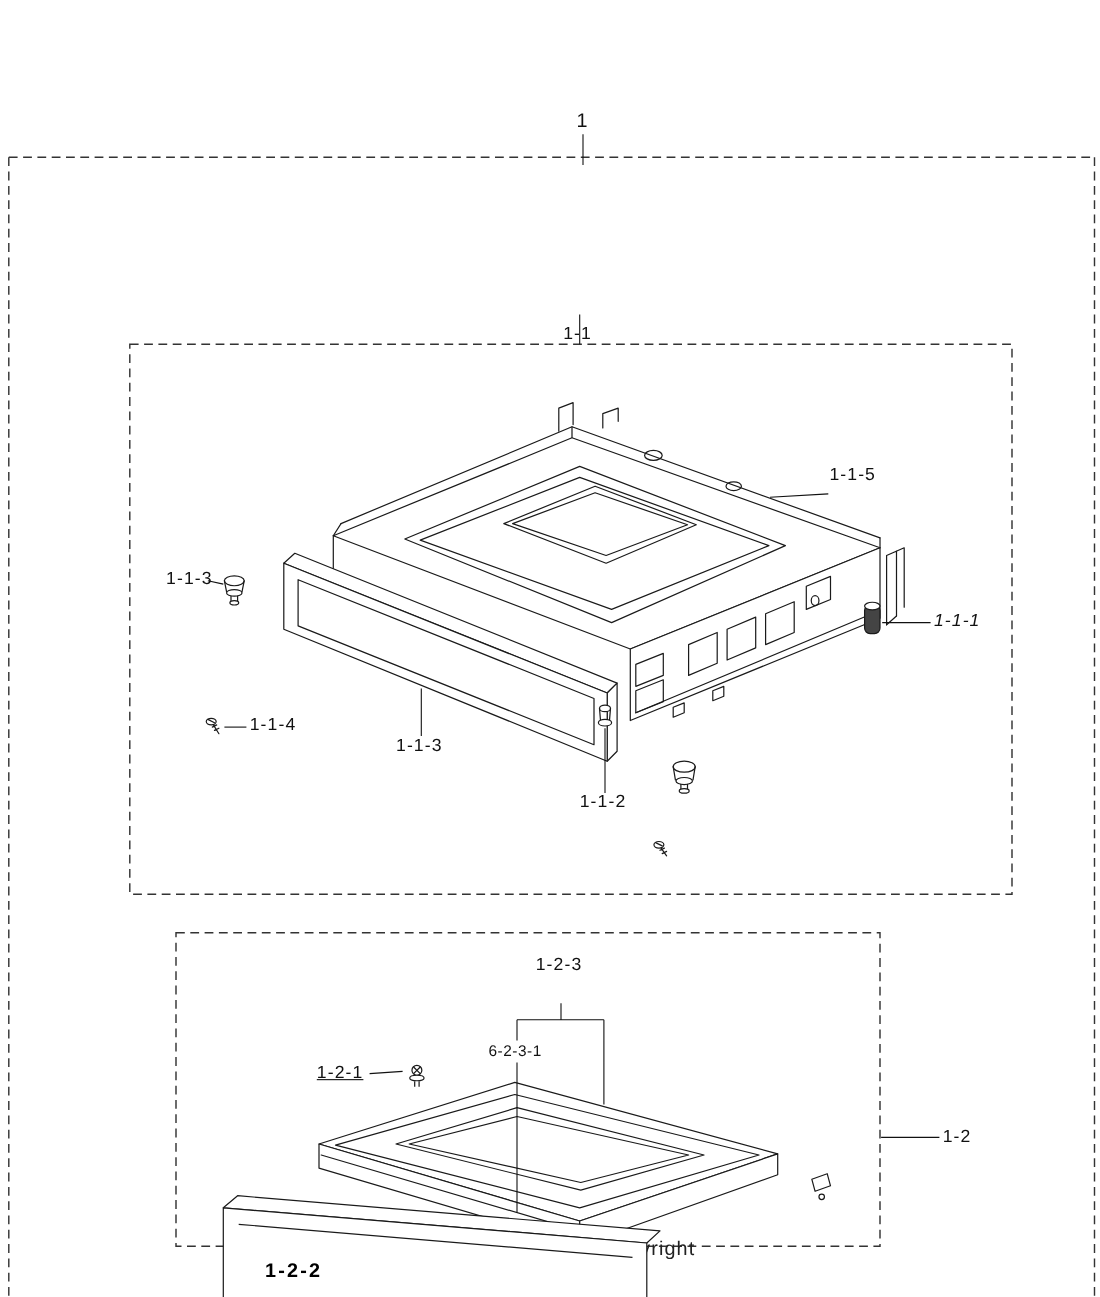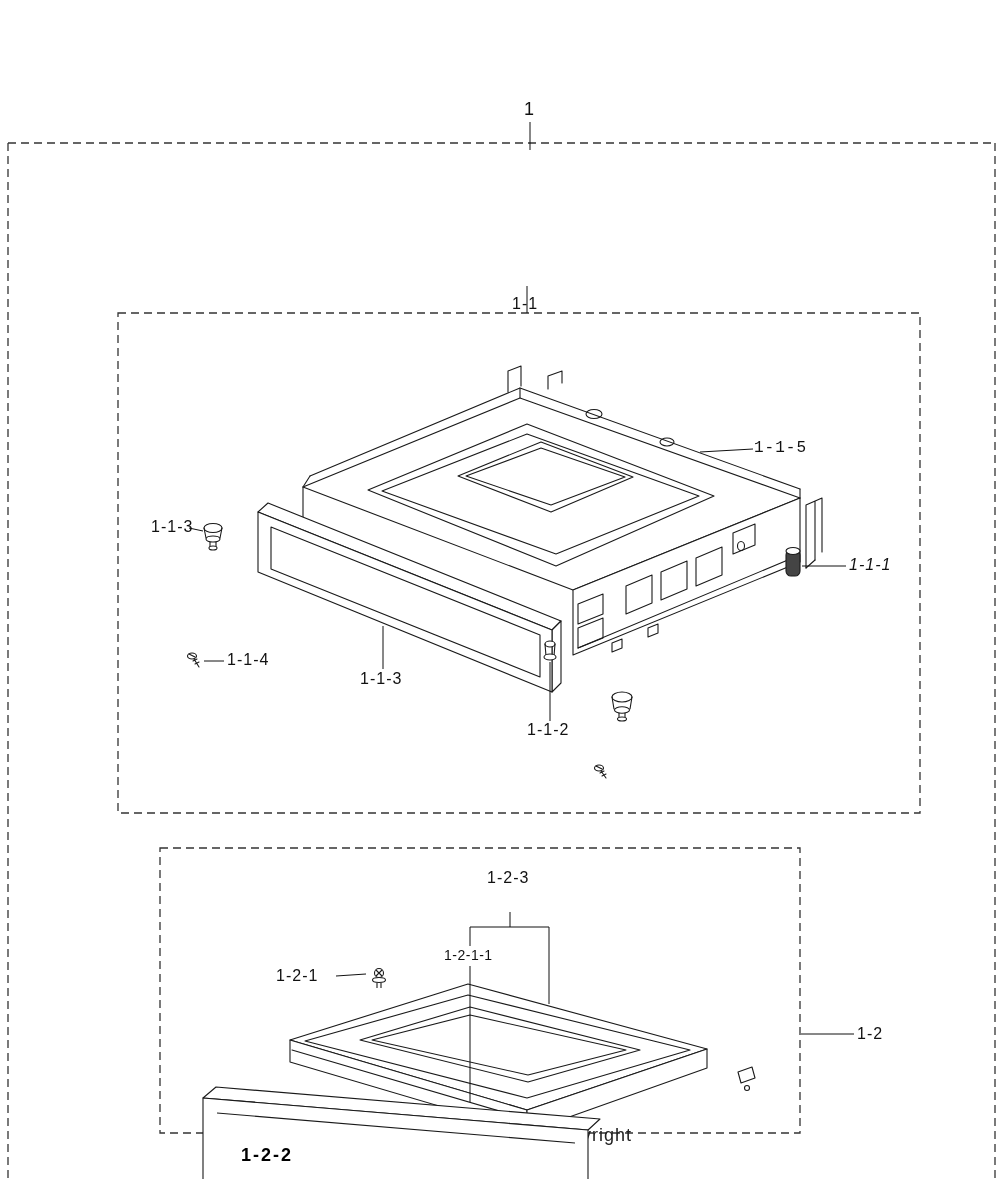--- a/index.html
+++ b/index.html
@@ -198,35 +198,35 @@
       <path d="M510,912 V927 M470,927 H549 M470,927 V946 M470,966 V1102 M549,927 V1004"></path>
       <path d="M336,976 L366,974"></path>
       <path d="M801,1034 H854"></path>
     </g>
   </svg>
 
   <div class="callout big" style="left:524px; top:100px;">1</div>
 
   <div class="callout" style="left:512px; top:263px;margin-top:33px;">1-1</div>
 
-  <div class="callout" style="left:754px; top:440px;font-family:Liberation Mono, monospace;">1-1-5</div>
+  <div class="callout" style="left:754px; top:424px;">1-1-5</div>
 
   <div class="callout" style="left:139px; top:519px;margin-left:12px;">1-1-3</div>
 
   <div class="callout" style="left:849px; top:557px;font-style:italic;">1-1-1</div>
 
   <div class="callout" style="left:227px; top:652px;">1-1-4</div>
 
   <div class="callout" style="left:360px; top:671px;">1-1-3</div>
 
   <div class="callout" style="left:527px; top:722px;">1-1-2</div>
 
   <div class="callout" style="left:487px; top:870px;">1-2-3</div>
 
-  <div class="callout small" style="left:444px; top:948px;">1-2-1-1</div>
-
-  <div class="callout" style="left:276px; top:968px;">1-2-1</div>
+  <div class="callout small" style="left:444px; top:948px;">6-2-3-1</div>
+
+  <div class="callout" style="left:288px; top:968px;text-decoration:underline;">1-2-1</div>
 
   <div class="callout" style="left:857px; top:1026px;">1-2</div>
 
   <div class="callout panel-label" style="left:241px; top:1146px;">1-2-2</div>
 
 </div>
 
 </body></html>

